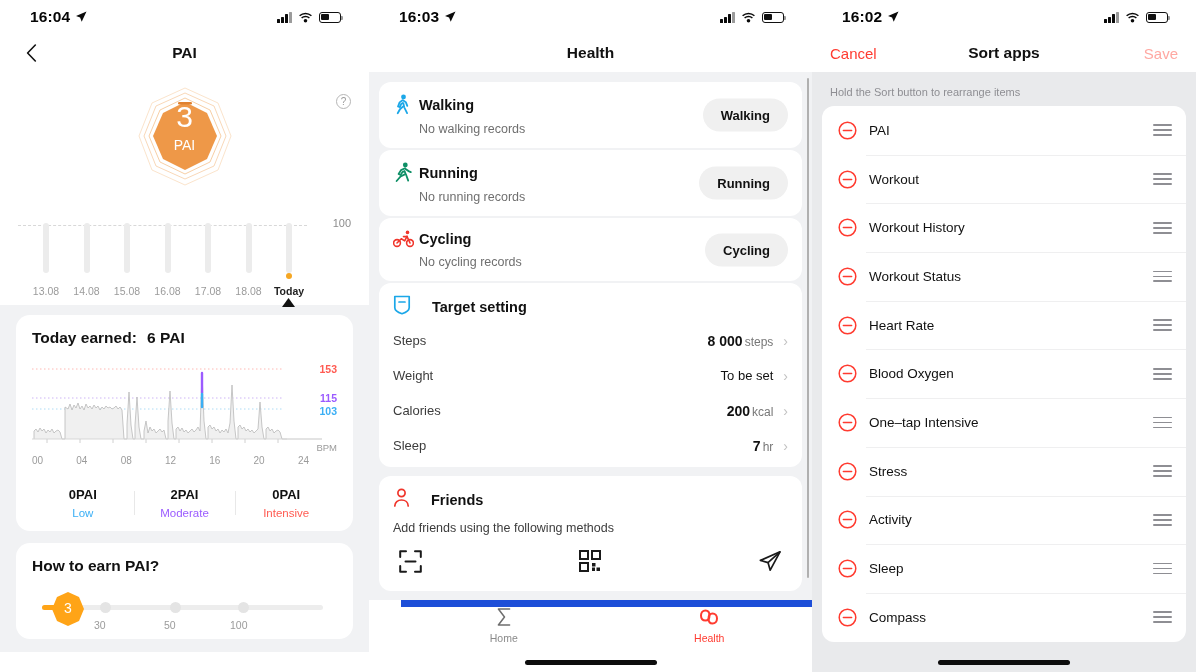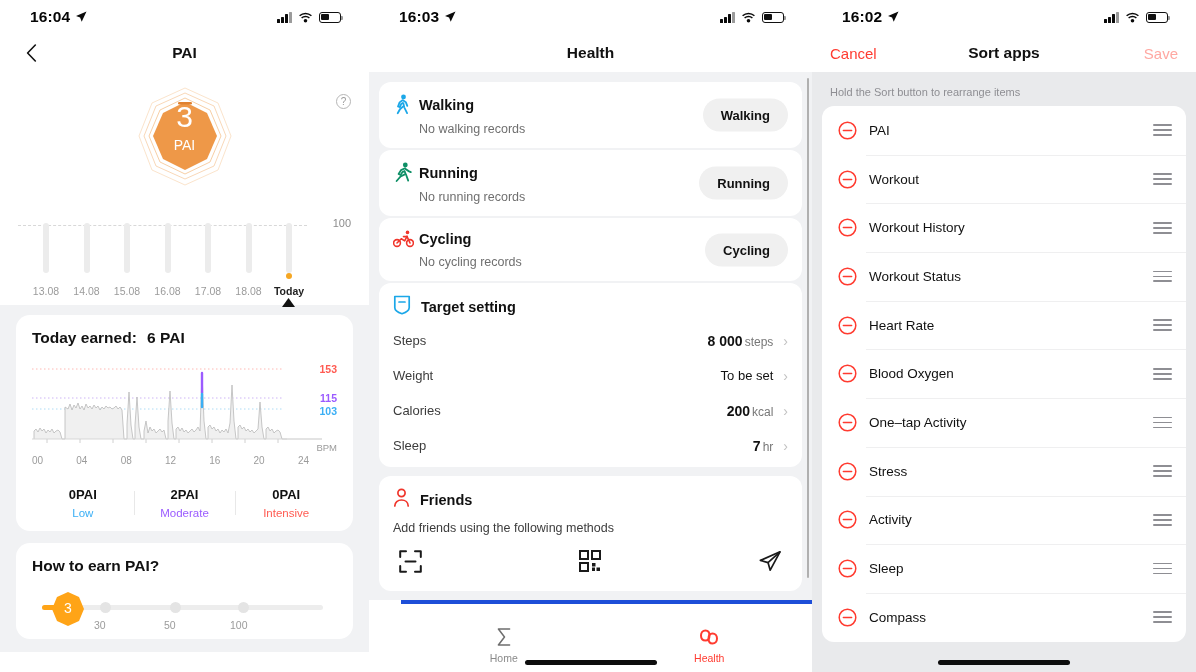--- a/index.html
+++ b/index.html
@@ -113,40 +113,40 @@
   .hcard { background:#fff; border-radius:12px; margin-bottom:2px; padding:12px 14px; position:relative; }
   .hcard-row { display:flex; align-items:center; }
   .hc-icon { width:26px; flex:none; display:flex; align-items:center; }
   .hc-title { font-size:14.5px; font-weight:bold; color:#111; }
   .hc-sub { font-size:12.5px; color:#6f6f6f; margin-top:7px; margin-left:26px; }
   .hc-pill { position:absolute; right:14px; top:50%; transform:translateY(-50%);
              background:#f0f0f0; border-radius:18px; padding:9px 18px;
              font-size:13px; font-weight:bold; color:#111; cursor:pointer; }
 
   .tcard { background:#fff; border-radius:12px; margin-bottom:9px; padding:12px 14px 4px; }
-  .t-head { display:flex; align-items:center; gap:10px; margin-bottom:4px; }
+  .t-head { display:flex; align-items:center; gap:21px; margin-bottom:4px; }
   .t-head-title { font-size:14.5px; font-weight:bold; color:#111; }
   .t-row { display:flex; align-items:center; height:35px; cursor:pointer; }
   .t-key { font-size:13px; color:#3c3c3c; }
   .t-val { margin-left:auto; font-size:13px; color:#111; }
   .t-val b { font-size:14px; font-weight:bold; }
   .t-val .unit { color:#777; font-size:12px; margin-left:2px; }
   .t-chev { margin-left:10px; color:#c2c2c2; font-size:14px; }
 
   .fcard { background:#fff; border-radius:12px; padding:12px 14px 14px; }
   .f-sub { font-size:12.5px; color:#3c3c3c; margin-top:10px; }
   .f-icons { display:flex; justify-content:space-between; align-items:center;
              margin-top:14px; padding: 0 6px; }
   .f-ico { cursor:pointer; }
 
   .vscroll { position:absolute; right:3px; top:6px; width:2.5px; height:500px;
              background:#b0b0b0; border-radius:2px; cursor:pointer; }
 
   .tabbar { height:62px; background:#fff; display:flex; align-items:flex-start;
-            padding-top:23px; border-top:4px solid #1d4ed8;margin-left:32px; }
+            padding-top:0; border-top:7px solid #1d4ed8;margin-left:32px; }
   .tab { flex:1; display:flex; flex-direction:column; align-items:center; gap:5px; cursor:pointer; position:relative; }
   .tab-label { font-size:10.5px; color:#8a8a8a; }
   .tab.active .tab-label { color:#FF3B30; }
 
   .homebar { position:absolute; bottom:7px; left:0; right:0; display:flex; justify-content:center; }
   .homebar span { width:132px; height:5px; background:#0d0d0d; border-radius:3px; }
 
   
   .sort-body { background:#e9eaec; height:600px; padding: 8px 10px 0 10px; position:relative; }
   .sort-hint { font-size:11px; color:#8e8e93; padding: 6px 8px 8px; }
@@ -652,21 +652,21 @@
               <i></i>
               <i></i>
             </span>
         </div>
 
         <div class="sort-item">
           <span class="minus-ico"><svg width="19" height="19" viewBox="0 0 19 19">
                 <circle cx="9.5" cy="9.5" r="8.3" stroke="#FF3B30" stroke-width="1.5" fill="none"></circle>
                 <line x1="5.4" y1="9.5" x2="13.6" y2="9.5" stroke="#FF3B30" stroke-width="1.5" stroke-linecap="round"></line>
               </svg></span>
-          <span class="sort-label">One–tap Activity</span>
+          <span class="sort-label">One–tap Intensive</span>
           <span class="grip">
               <i></i>
               <i></i>
               <i></i>
             </span>
         </div>
 
         <div class="sort-item">
           <span class="minus-ico"><svg width="19" height="19" viewBox="0 0 19 19">
                 <circle cx="9.5" cy="9.5" r="8.3" stroke="#FF3B30" stroke-width="1.5" fill="none"></circle>

